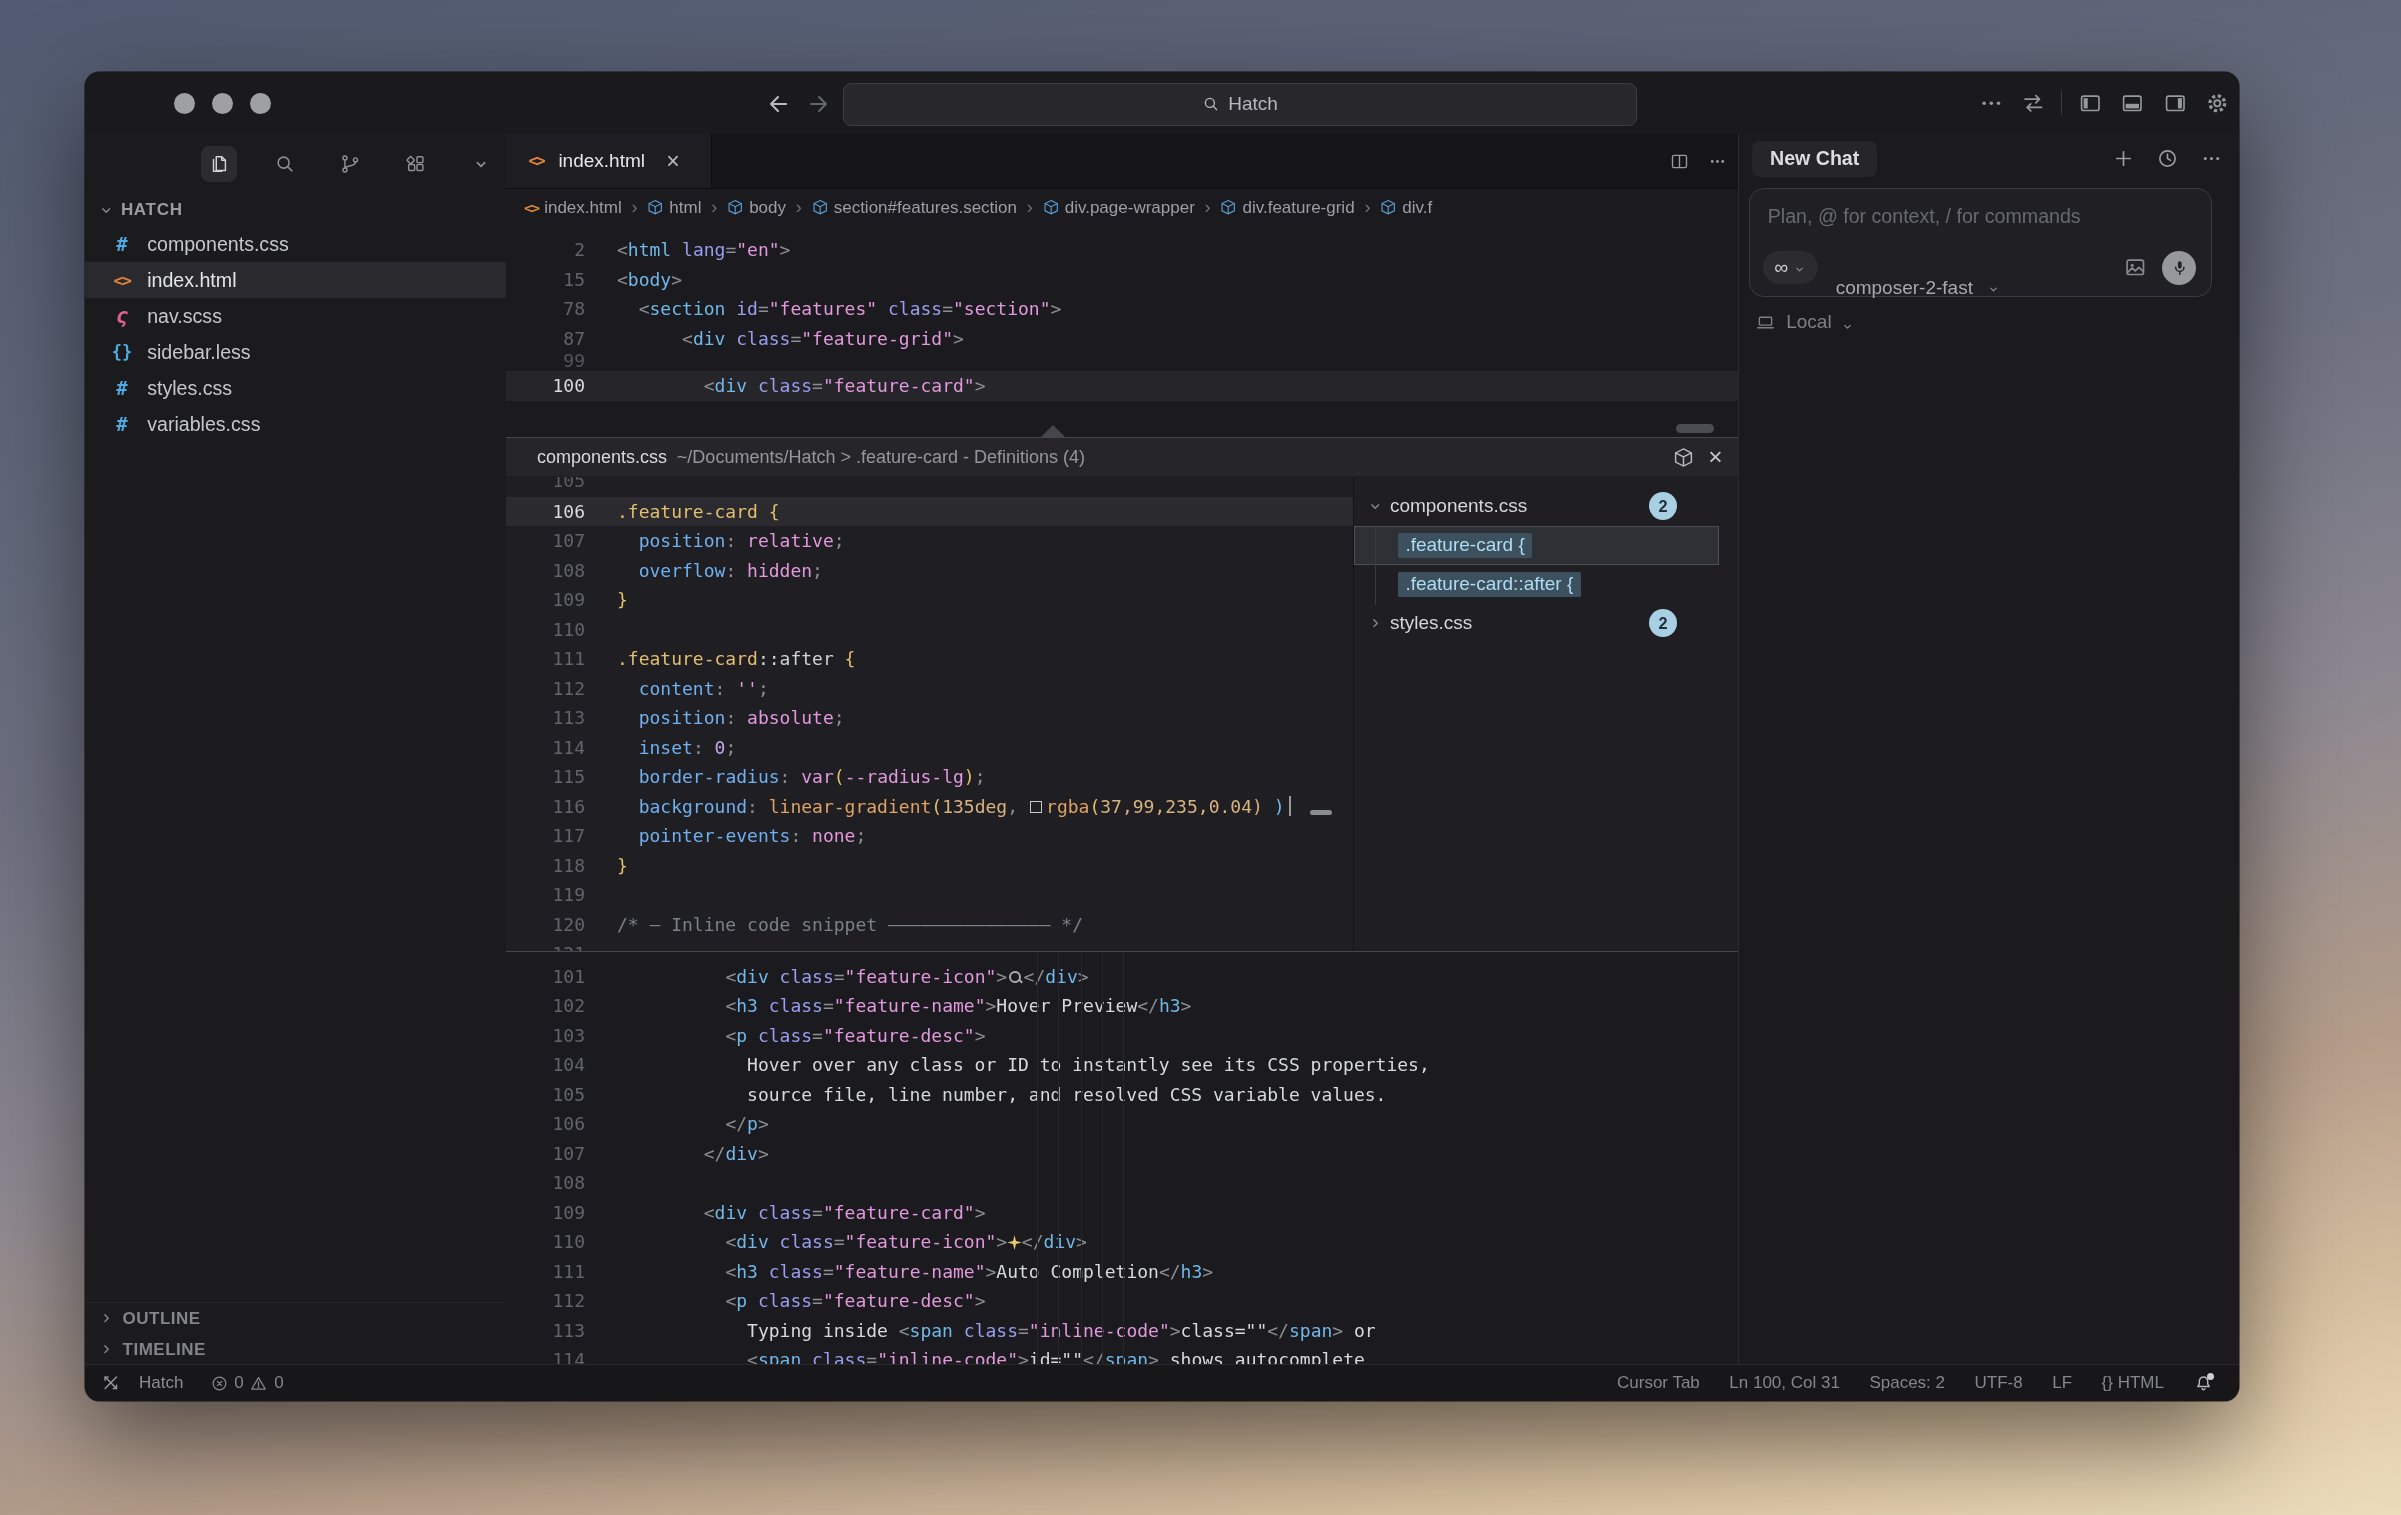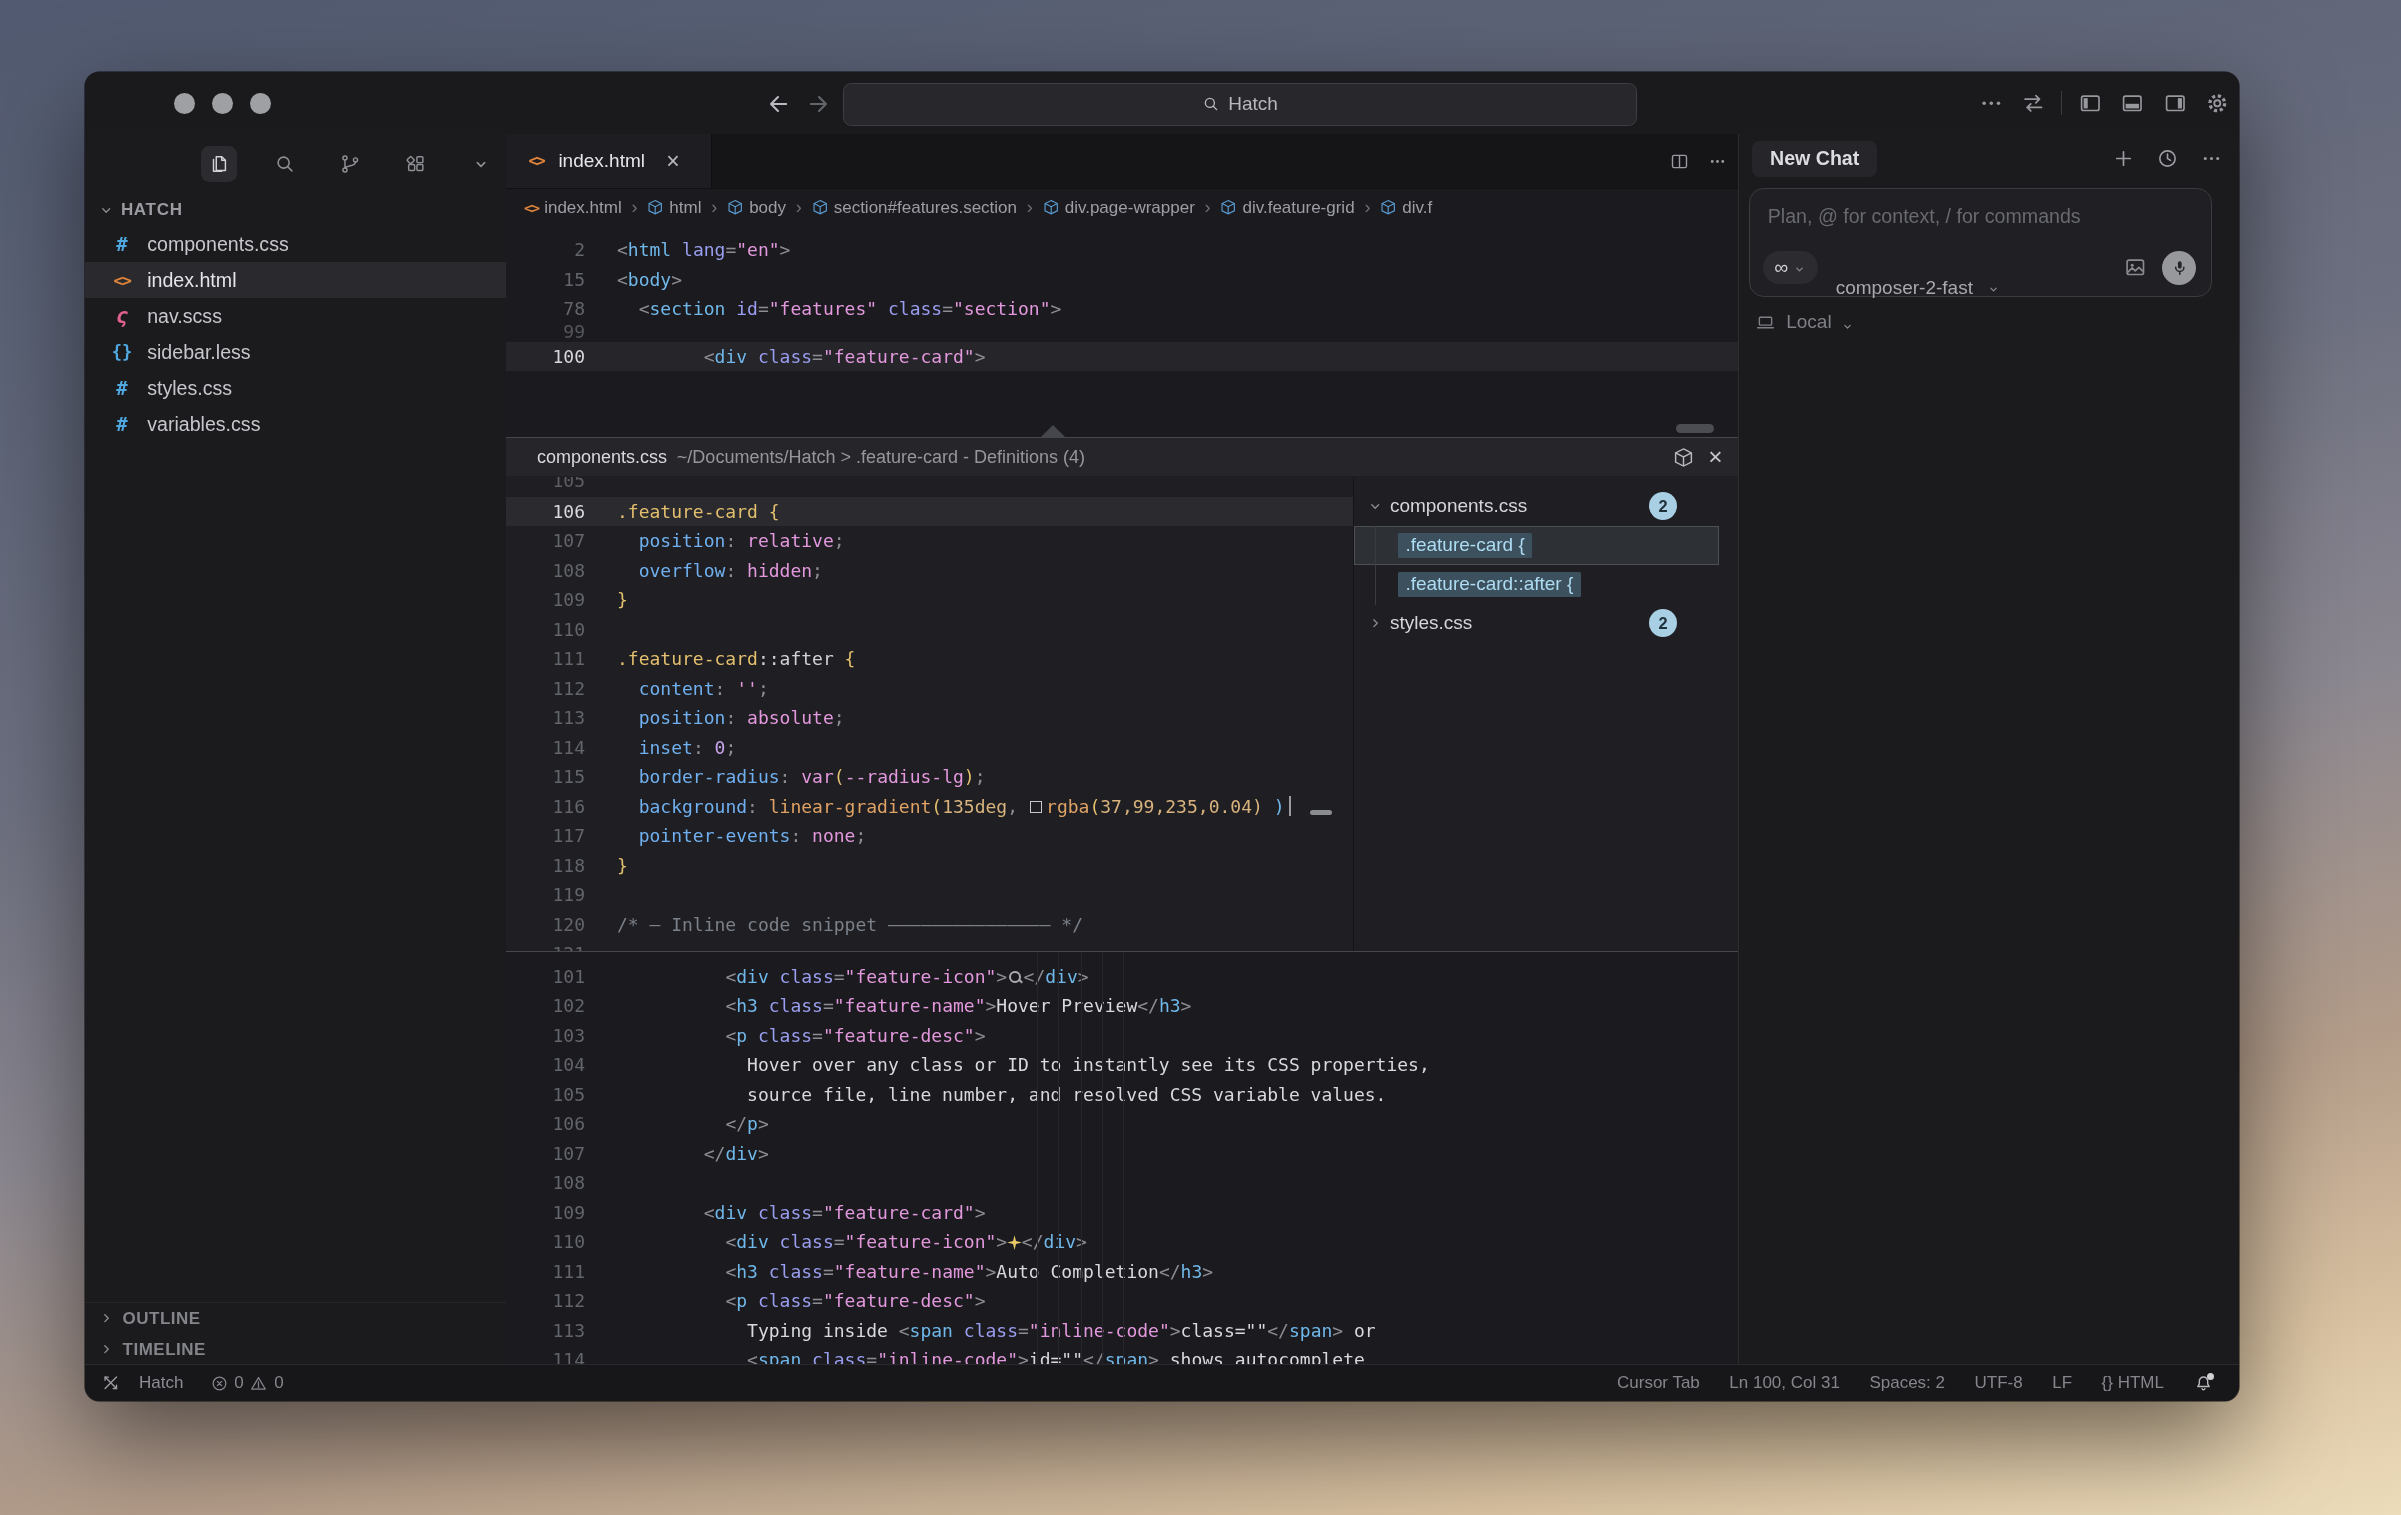--- a/index.html
+++ b/index.html
@@ -394,20 +394,24 @@
           <span class="cd"><span class="tk-p">&lt;</span><span class="tk-tag">html</span><span class="tk-txt"> </span><span class="tk-attr">lang</span><span class="tk-p">=</span><span class="tk-val">"en"</span><span class="tk-p">&gt;</span></span>
         </div>
         <div class="cl">
           <span class="ln">15</span>
           <span class="cd"><span class="tk-p">&lt;</span><span class="tk-tag">body</span><span class="tk-p">&gt;</span></span>
         </div>
         <div class="cl">
           <span class="ln">78</span>
           <span class="cd"><span class="tk-txt">  </span><span class="tk-p">&lt;</span><span class="tk-tag">section</span><span class="tk-txt"> </span><span class="tk-attr">id</span><span class="tk-p">=</span><span class="tk-val">"features"</span><span class="tk-txt"> </span><span class="tk-attr">class</span><span class="tk-p">=</span><span class="tk-val">"section"</span><span class="tk-p">&gt;</span></span>
         </div>
+        <div class="cl">
+          <span class="ln">87</span>
+          <span class="cd"><span class="tk-txt">      </span><span class="tk-p">&lt;</span><span class="tk-tag">div</span><span class="tk-txt"> </span><span class="tk-attr">class</span><span class="tk-p">=</span><span class="tk-val">"feature-grid"</span><span class="tk-p">&gt;</span></span>
+        </div>
         <div class="cl sq">
           <span class="ln">99</span>
           <span class="cd"></span>
         </div>
         <div class="cl cur">
           <span class="ln">100</span>
           <span class="cd"><span class="tk-txt">        </span><span class="tk-p">&lt;</span><span class="tk-tag">div</span><span class="tk-txt"> </span><span class="tk-attr">class</span><span class="tk-p">=</span><span class="tk-val">"feature-card"</span><span class="tk-p">&gt;</span></span>
         </div>
       </div>
     <div class="hthumb"></div>

